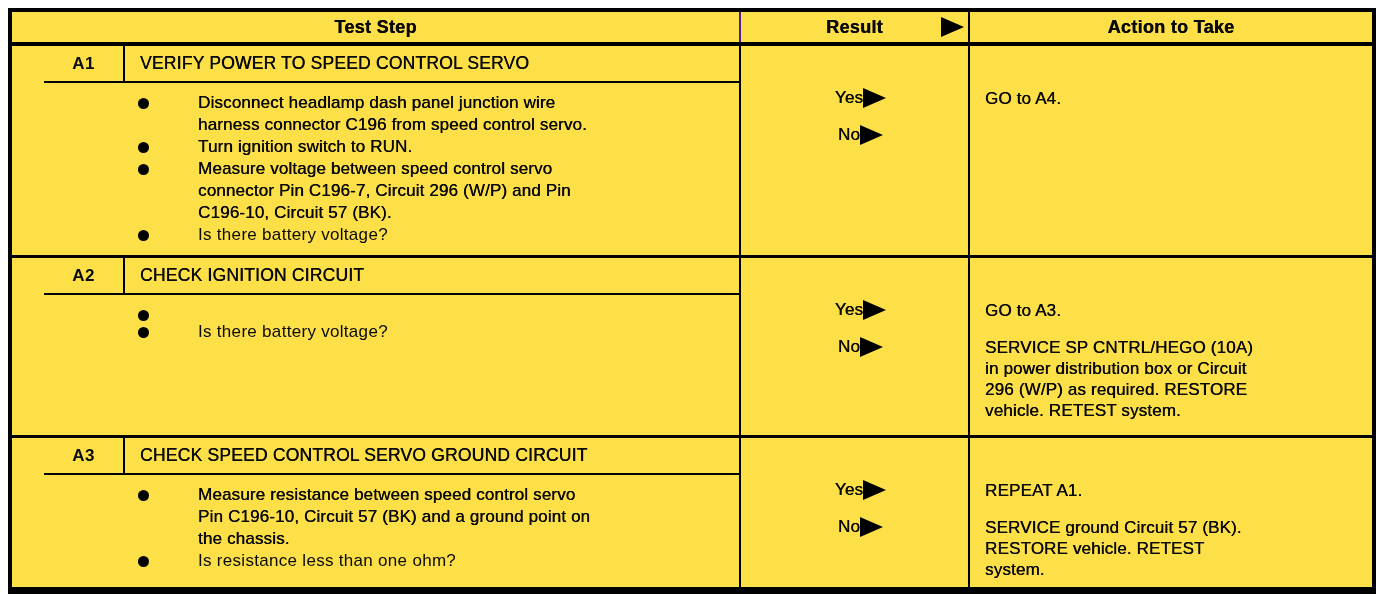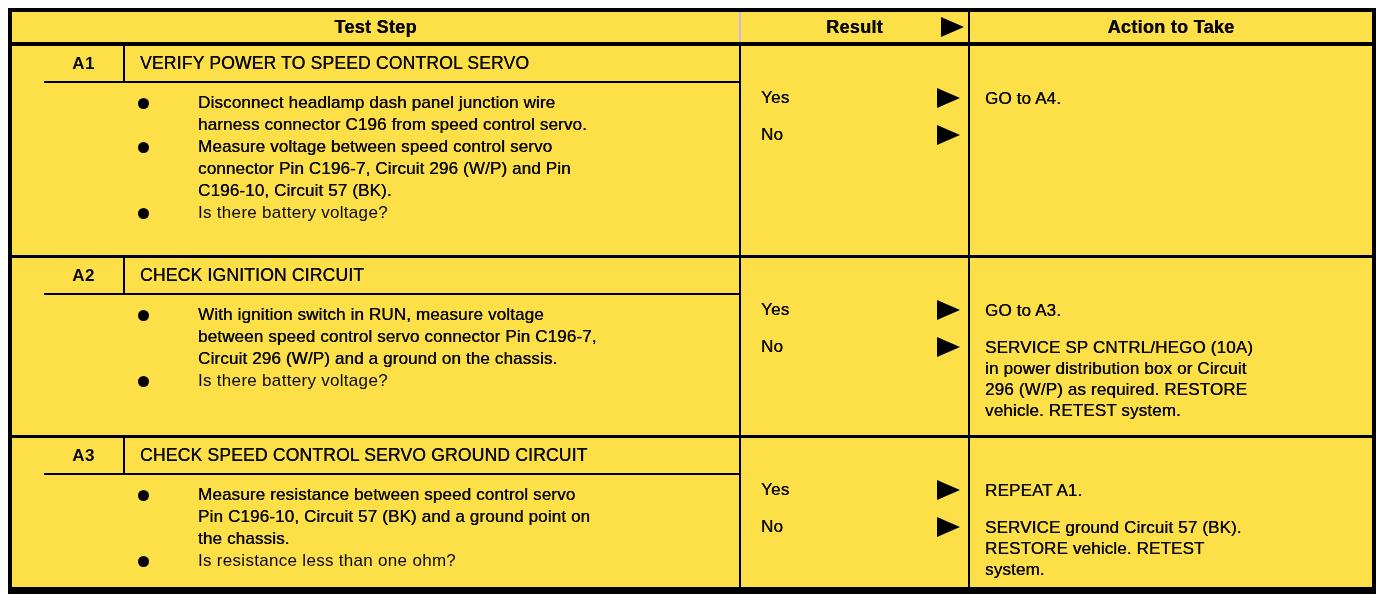--- a/index.html
+++ b/index.html
@@ -26,21 +26,21 @@
     min-height:0;
   }
   
   .hdr{border-bottom:4px solid #000;}
   .hdr-cell{
     display:flex;align-items:center;justify-content:center;
     font-weight:700;font-size:18px;letter-spacing:.3px;
     box-sizing:border-box;position:relative;
     text-shadow:.4px 0 0 #000;
   }
-  .hdr-result{border-left:2px solid #c4b5fd;border-right:2px solid #000;}
+  .hdr-result{border-left:2px solid #4c1d95;border-right:2px solid #000;}
   .hdr-arrow{position:absolute;right:4px;top:50%;transform:translateY(-50%);}
   
   .sec{border-bottom:3px solid #000;}
   .sec:last-child{border-bottom:none;}
   .step-cell{box-sizing:border-box;overflow:hidden;padding-left:32px;}
   .title-band{
     display:flex;height:37px;box-sizing:border-box;
     border-bottom:2.5px solid #000;align-items:stretch;
   }
   .step-id{
@@ -63,21 +63,21 @@
   }
   .bullet .btext{white-space:pre-line;text-shadow:.35px 0 0 #000;margin-left:32px;}
   .bullet.q .btext{font-weight:400;text-shadow:none;letter-spacing:.3px;}
   
   .result-cell{
     box-sizing:border-box;
     border-left:2px solid #000;border-right:2px solid #000;
     padding:42px 8px 0 20px;overflow:hidden;
   }
   .result-row{
-    display:flex;align-items:flex-start;justify-content:space-between;
+    display:flex;align-items:flex-start;justify-content:center;
     height:37px;font-size:17px;line-height:20px;
   }
   .result-row .rlabel{text-shadow:.35px 0 0 #000;letter-spacing:.2px;}
   .tri{
     width:0;height:0;display:inline-block;
     border-top:10px solid transparent;
     border-bottom:10px solid transparent;
     border-left:23px solid #000;
   }
   .result-row .tri{margin-top:0px;}
@@ -116,20 +116,24 @@
         <div class="step-title">VERIFY POWER TO SPEED CONTROL SERVO</div>
       </div>
       <div class="bullets">
         <div class="bullet">
             <span class="dot"></span>
             <span class="btext">Disconnect headlamp dash panel junction wire
 harness connector C196 from speed control servo.</span>
           </div>
         <div class="bullet">
             <span class="dot"></span>
+            <span class="btext">Turn ignition switch to RUN.</span>
+          </div>
+        <div class="bullet">
+            <span class="dot"></span>
             <span class="btext">Measure voltage between speed control servo
 connector Pin C196-7, Circuit 296 (W/P) and Pin
 C196-10, Circuit 57 (BK).</span>
           </div>
         <div class="bullet q">
             <span class="dot"></span>
             <span class="btext">Is there battery voltage?</span>
           </div>
       </div>
     </div>
@@ -150,23 +154,20 @@
 
   <div class="grid-row sec">
     <div class="step-cell">
       <div class="title-band">
         <div class="step-id">A2</div>
         <div class="step-title">CHECK IGNITION CIRCUIT</div>
       </div>
       <div class="bullets">
         <div class="bullet">
             <span class="dot"></span>
-            <span class="btext">With ignition switch in RUN, measure voltage
-between speed control servo connector Pin C196-7,
-Circuit 296 (W/P) and a ground on the chassis.</span>
           </div>
         <div class="bullet q">
             <span class="dot"></span>
             <span class="btext">Is there battery voltage?</span>
           </div>
       </div>
     </div>
     <div class="result-cell">
       <div class="result-row">
           <span class="rlabel">Yes</span>

